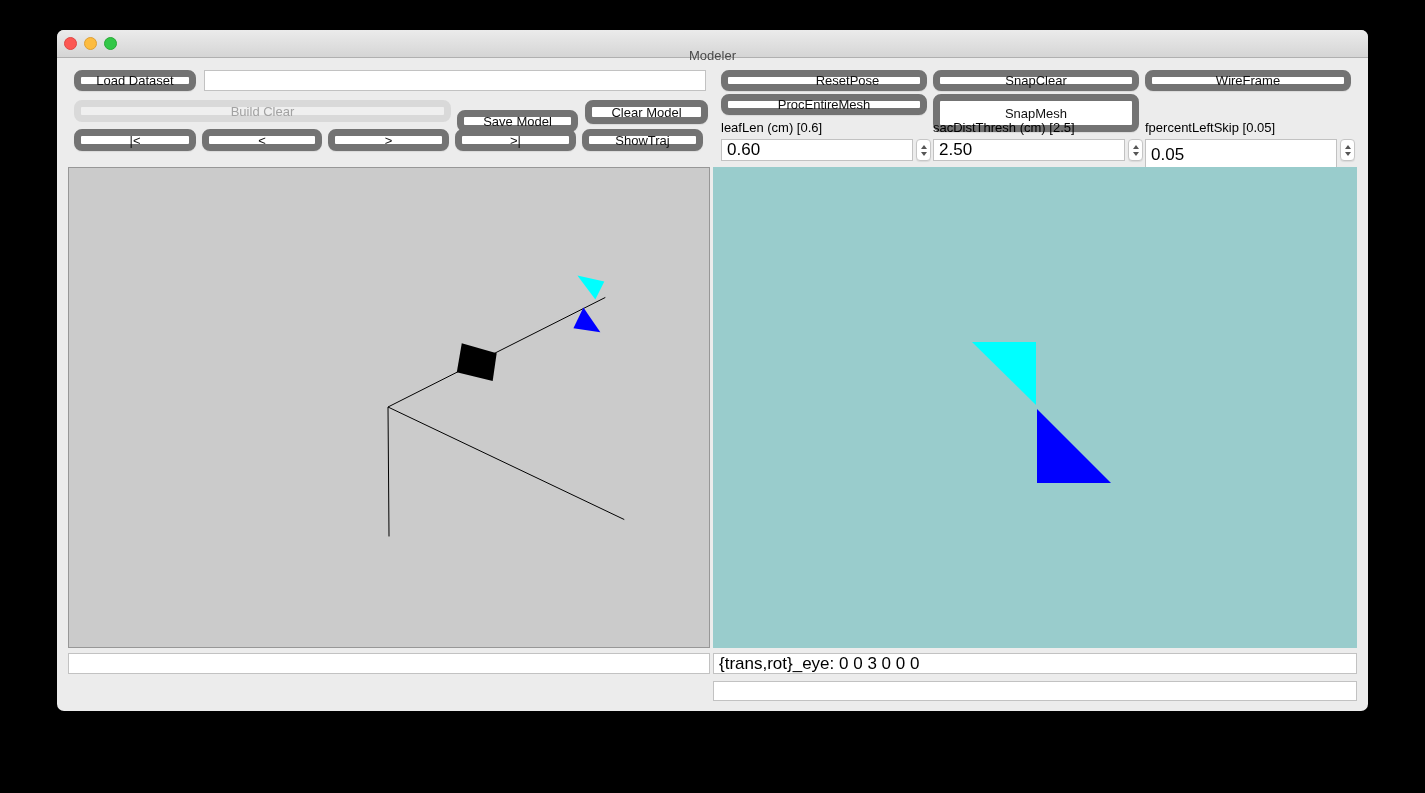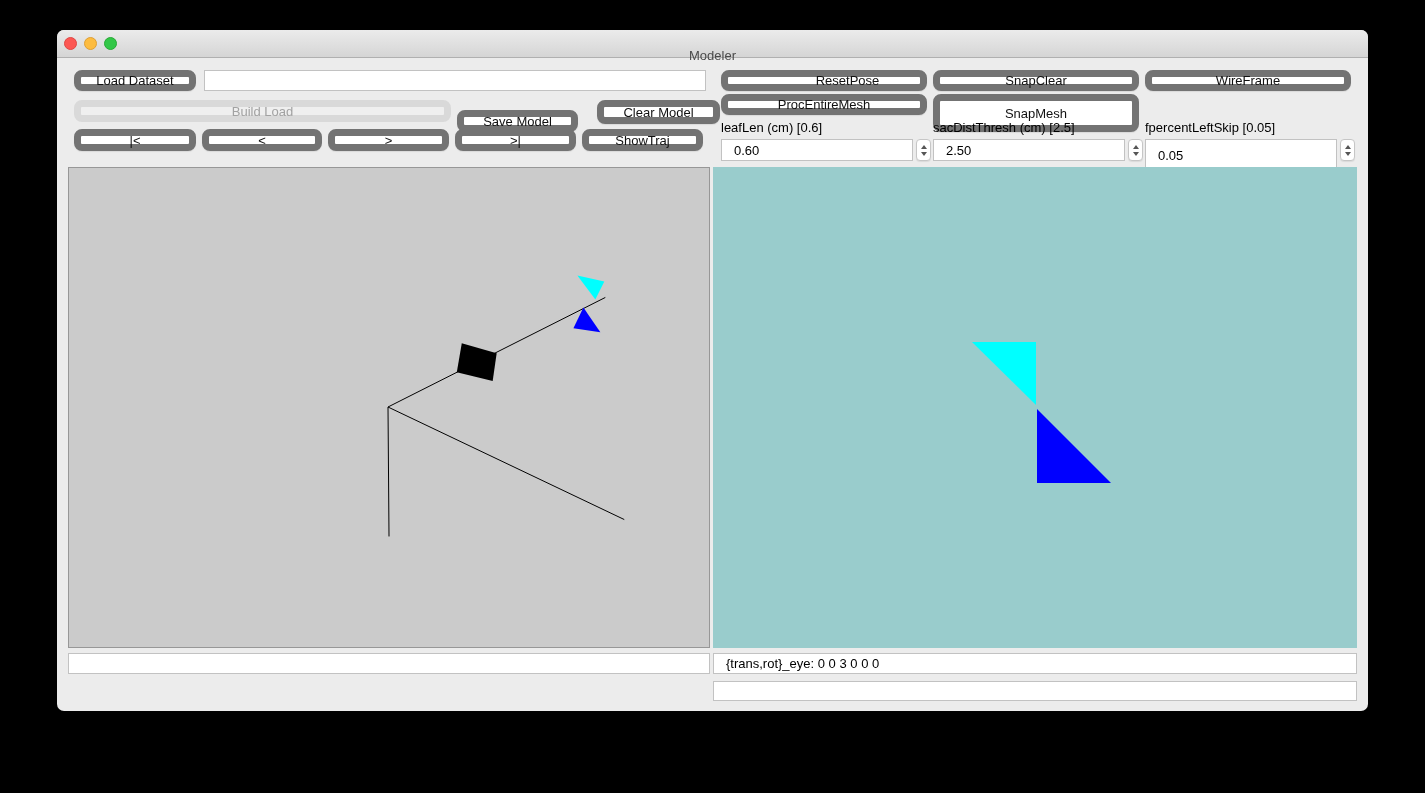--- a/index.html
+++ b/index.html
@@ -13,21 +13,21 @@
     font-size:13px;color:#4a4a4a;}
   .tl{position:absolute;top:7px;width:13px;height:13px;border-radius:50%;box-sizing:border-box;}
   .tl.red{left:7px;background:#fc5753;border:1px solid #df4744;}
   .tl.yellow{left:27px;background:#fdbc40;border:1px solid #de9f34;}
   .tl.green{left:47px;background:#33c748;border:1px solid #27aa35;}
   .btn{position:absolute;box-sizing:border-box;background:#fff;border:7px solid #737373;
     border-radius:8px;font-size:13px;color:#111;display:flex;align-items:center;justify-content:center;
     box-shadow:0 1px 1px rgba(0,0,0,.08);cursor:default;}
   .btn.disabled{background:#efefef;color:#a2a2a2;border-color:#d9d9d9;box-shadow:none;}
   .tf{position:absolute;box-sizing:border-box;background:#fff;border:1px solid #c2c2c2;
-    font-size:13px;color:#000;padding:0 12px;font-family:"Liberation Sans","DejaVu Sans",sans-serif;outline:none;}
+    font-size:17px;color:#000;padding:0 5px;font-family:"Liberation Sans","DejaVu Sans",sans-serif;outline:none;}
   .lbl{position:absolute;font-size:13px;color:#000;white-space:nowrap;}
   .stepper{position:absolute;box-sizing:border-box;width:15px;background:#fff;border:1px solid #c6c6c6;
     border-radius:4px;box-shadow:0 1px 1px rgba(0,0,0,.08);display:flex;flex-direction:column;
     align-items:center;justify-content:center;}
   .chev-up{width:0;height:0;border-left:3px solid transparent;border-right:3px solid transparent;
     border-bottom:4px solid #555;margin-bottom:3px;}
   .chev-down{width:0;height:0;border-left:3px solid transparent;border-right:3px solid transparent;
     border-top:4px solid #555;}
   .canvas{position:absolute;box-sizing:border-box;}
   .canvas svg{position:absolute;left:0;top:0;width:100%;height:100%;}
@@ -42,23 +42,23 @@
   <div class="titlebar">
     <span class="tl red"></span>
     <span class="tl yellow"></span>
     <span class="tl green"></span>
     <div class="title">Modeler</div>
   </div>
 
   <div class="btn" style="left:17px;top:40px;width:122px;height:21px;">Load Dataset</div>
   <input class="tf" style="left: 147px; top: 40px; width: 502px; height: 21px;" value="">
 
-  <div class="btn disabled" style="left:17px;top:70px;width:377px;height:22px;">Build Load</div>
+  <div class="btn disabled" style="left:17px;top:70px;width:377px;height:22px;">Build Clear</div>
   <div class="btn" style="left:400px;top:80px;width:121px;height:22px;">Save Model</div>
-  <div class="btn" style="left:540px;top:70px;width:123px;height:24px;">Clear Model</div>
+  <div class="btn" style="left:528px;top:70px;width:123px;height:24px;">Clear Model</div>
 
   <div class="btn" style="left:17px;top:99px;width:122px;height:22px;">|&lt;</div>
   <div class="btn" style="left:145px;top:99px;width:120px;height:22px;">&lt;</div>
   <div class="btn" style="left:271px;top:99px;width:121px;height:22px;">&gt;</div>
   <div class="btn" style="left:398px;top:99px;width:121px;height:22px;">&gt;|</div>
   <div class="btn" style="left:525px;top:99px;width:121px;height:22px;">ShowTraj</div>
 
   <div class="btn" style="left:664px;top:40px;width:206px;height:21px;padding-left:47px;">ResetPose</div>
   <div class="btn" style="left:876px;top:40px;width:206px;height:21px;">SnapClear</div>
   <div class="btn" style="left:1088px;top:40px;width:206px;height:21px;">WireFrame</div>

